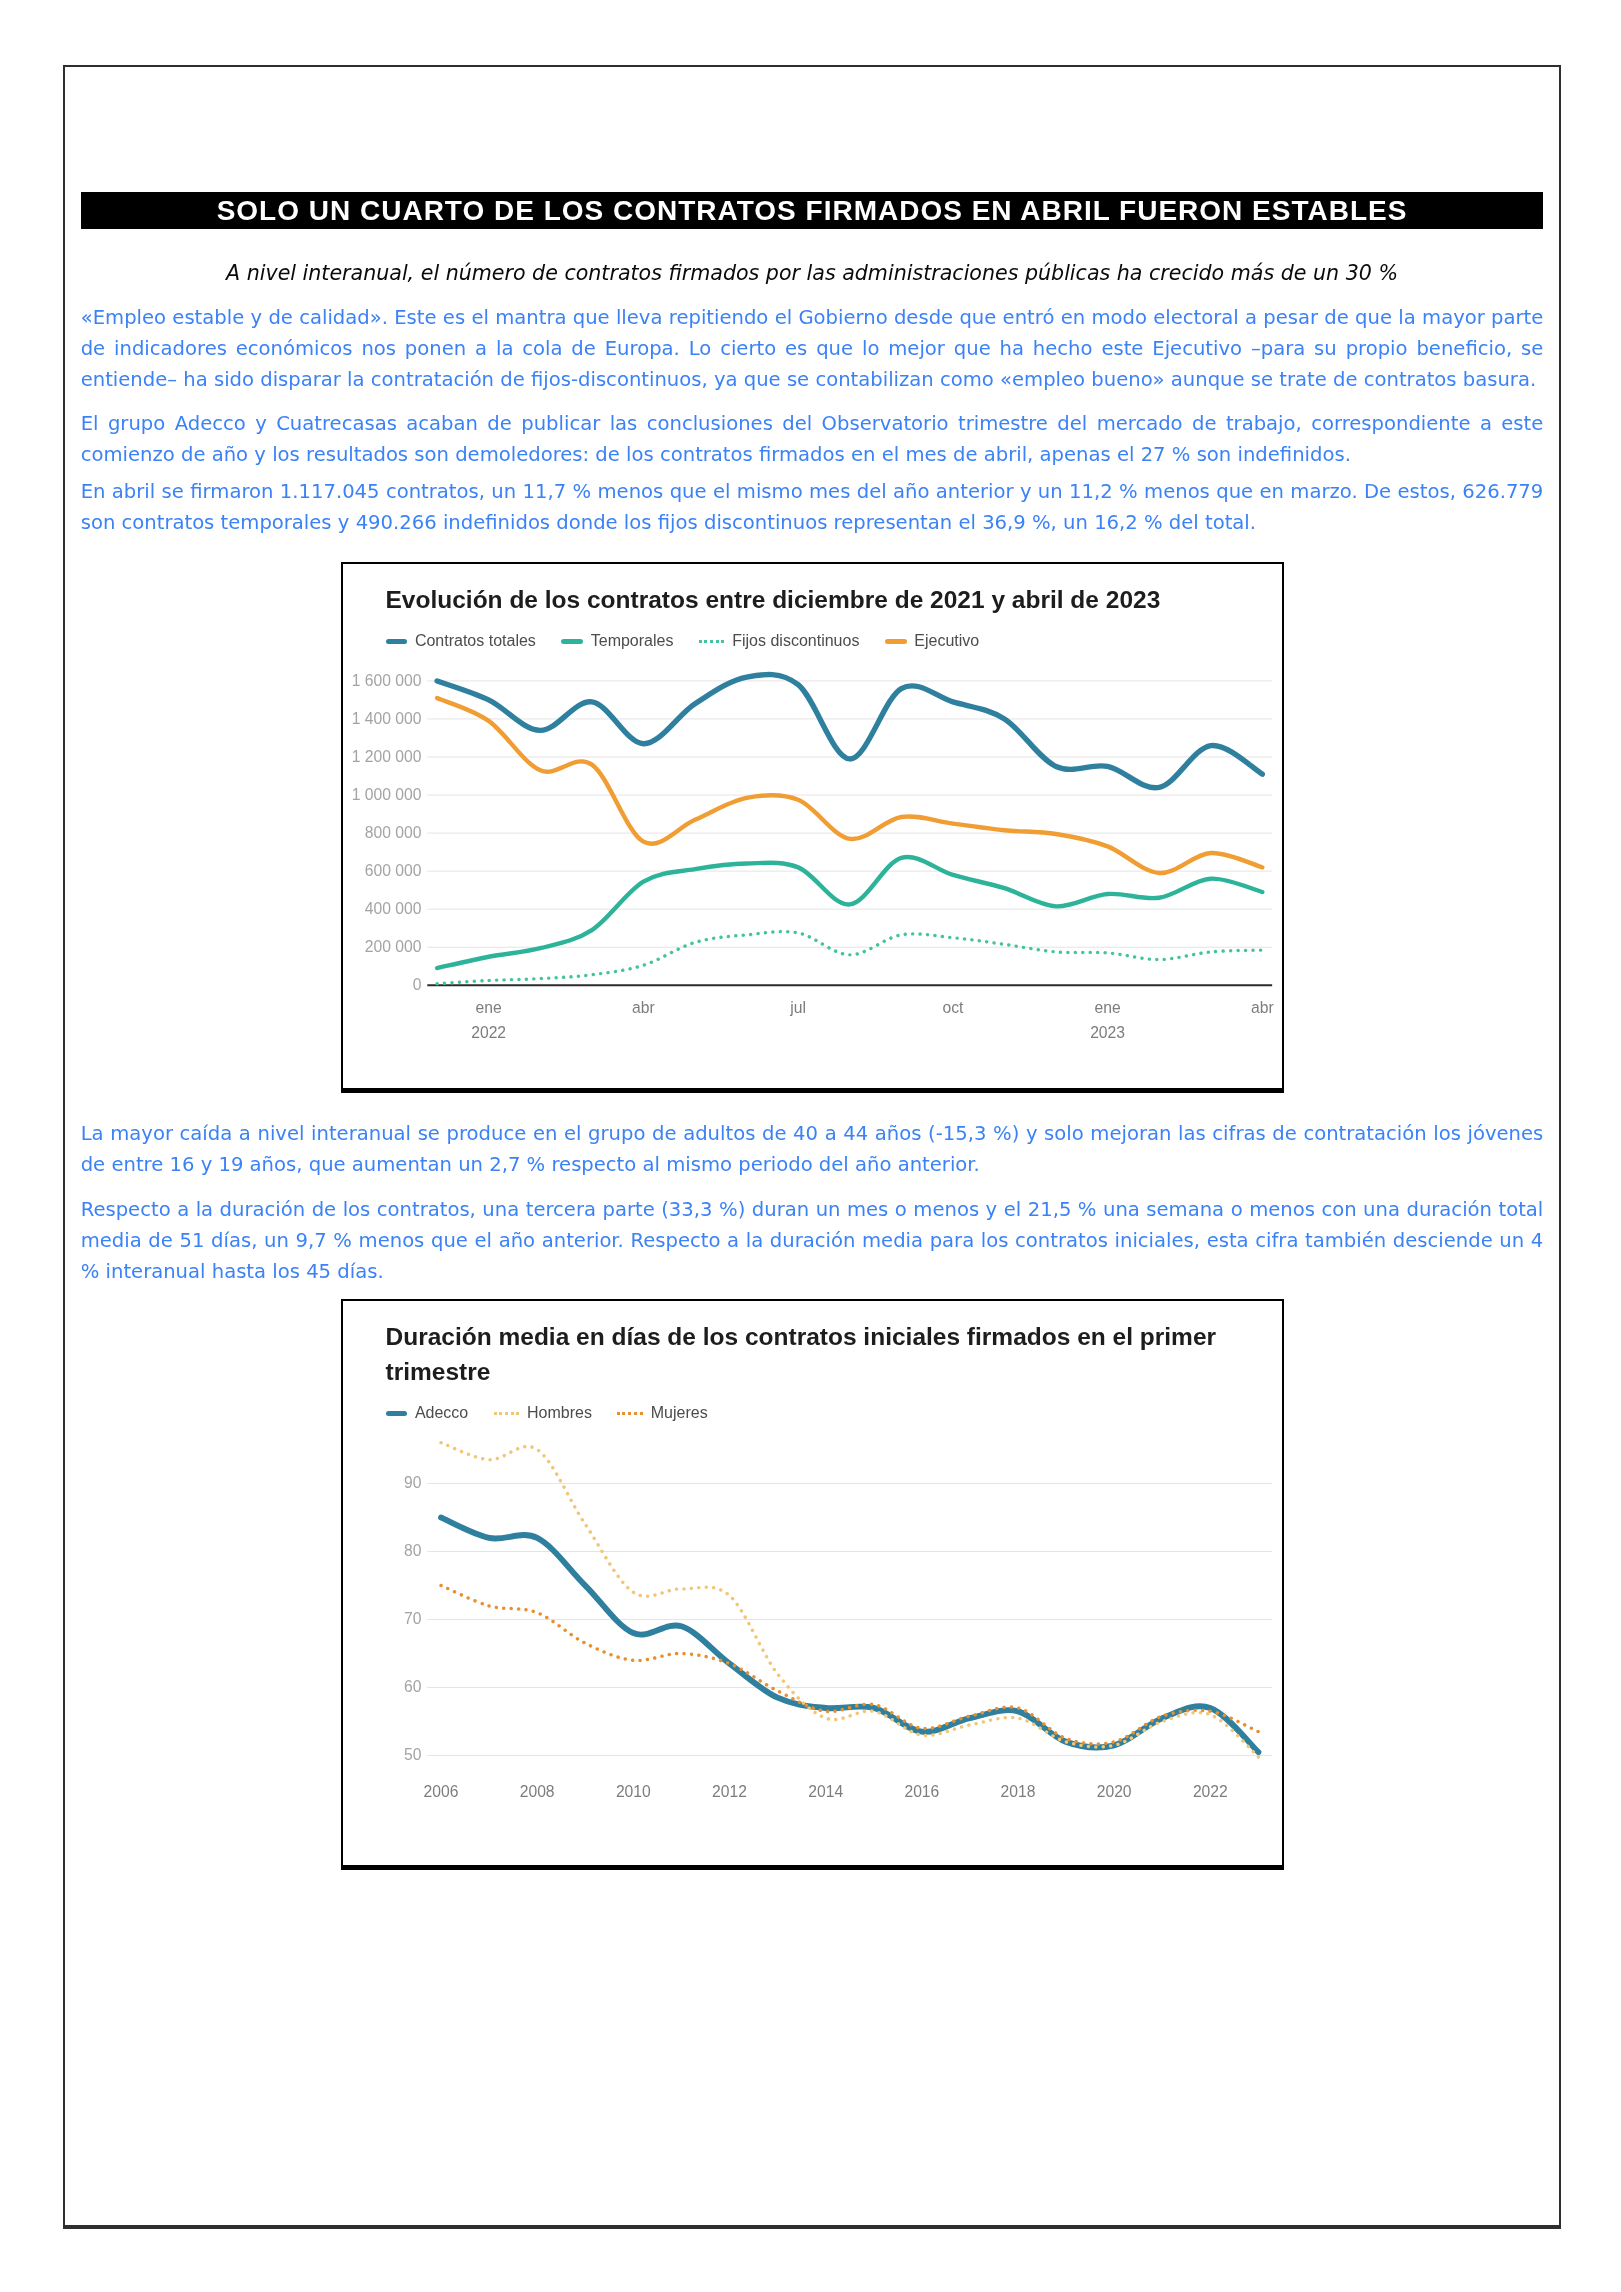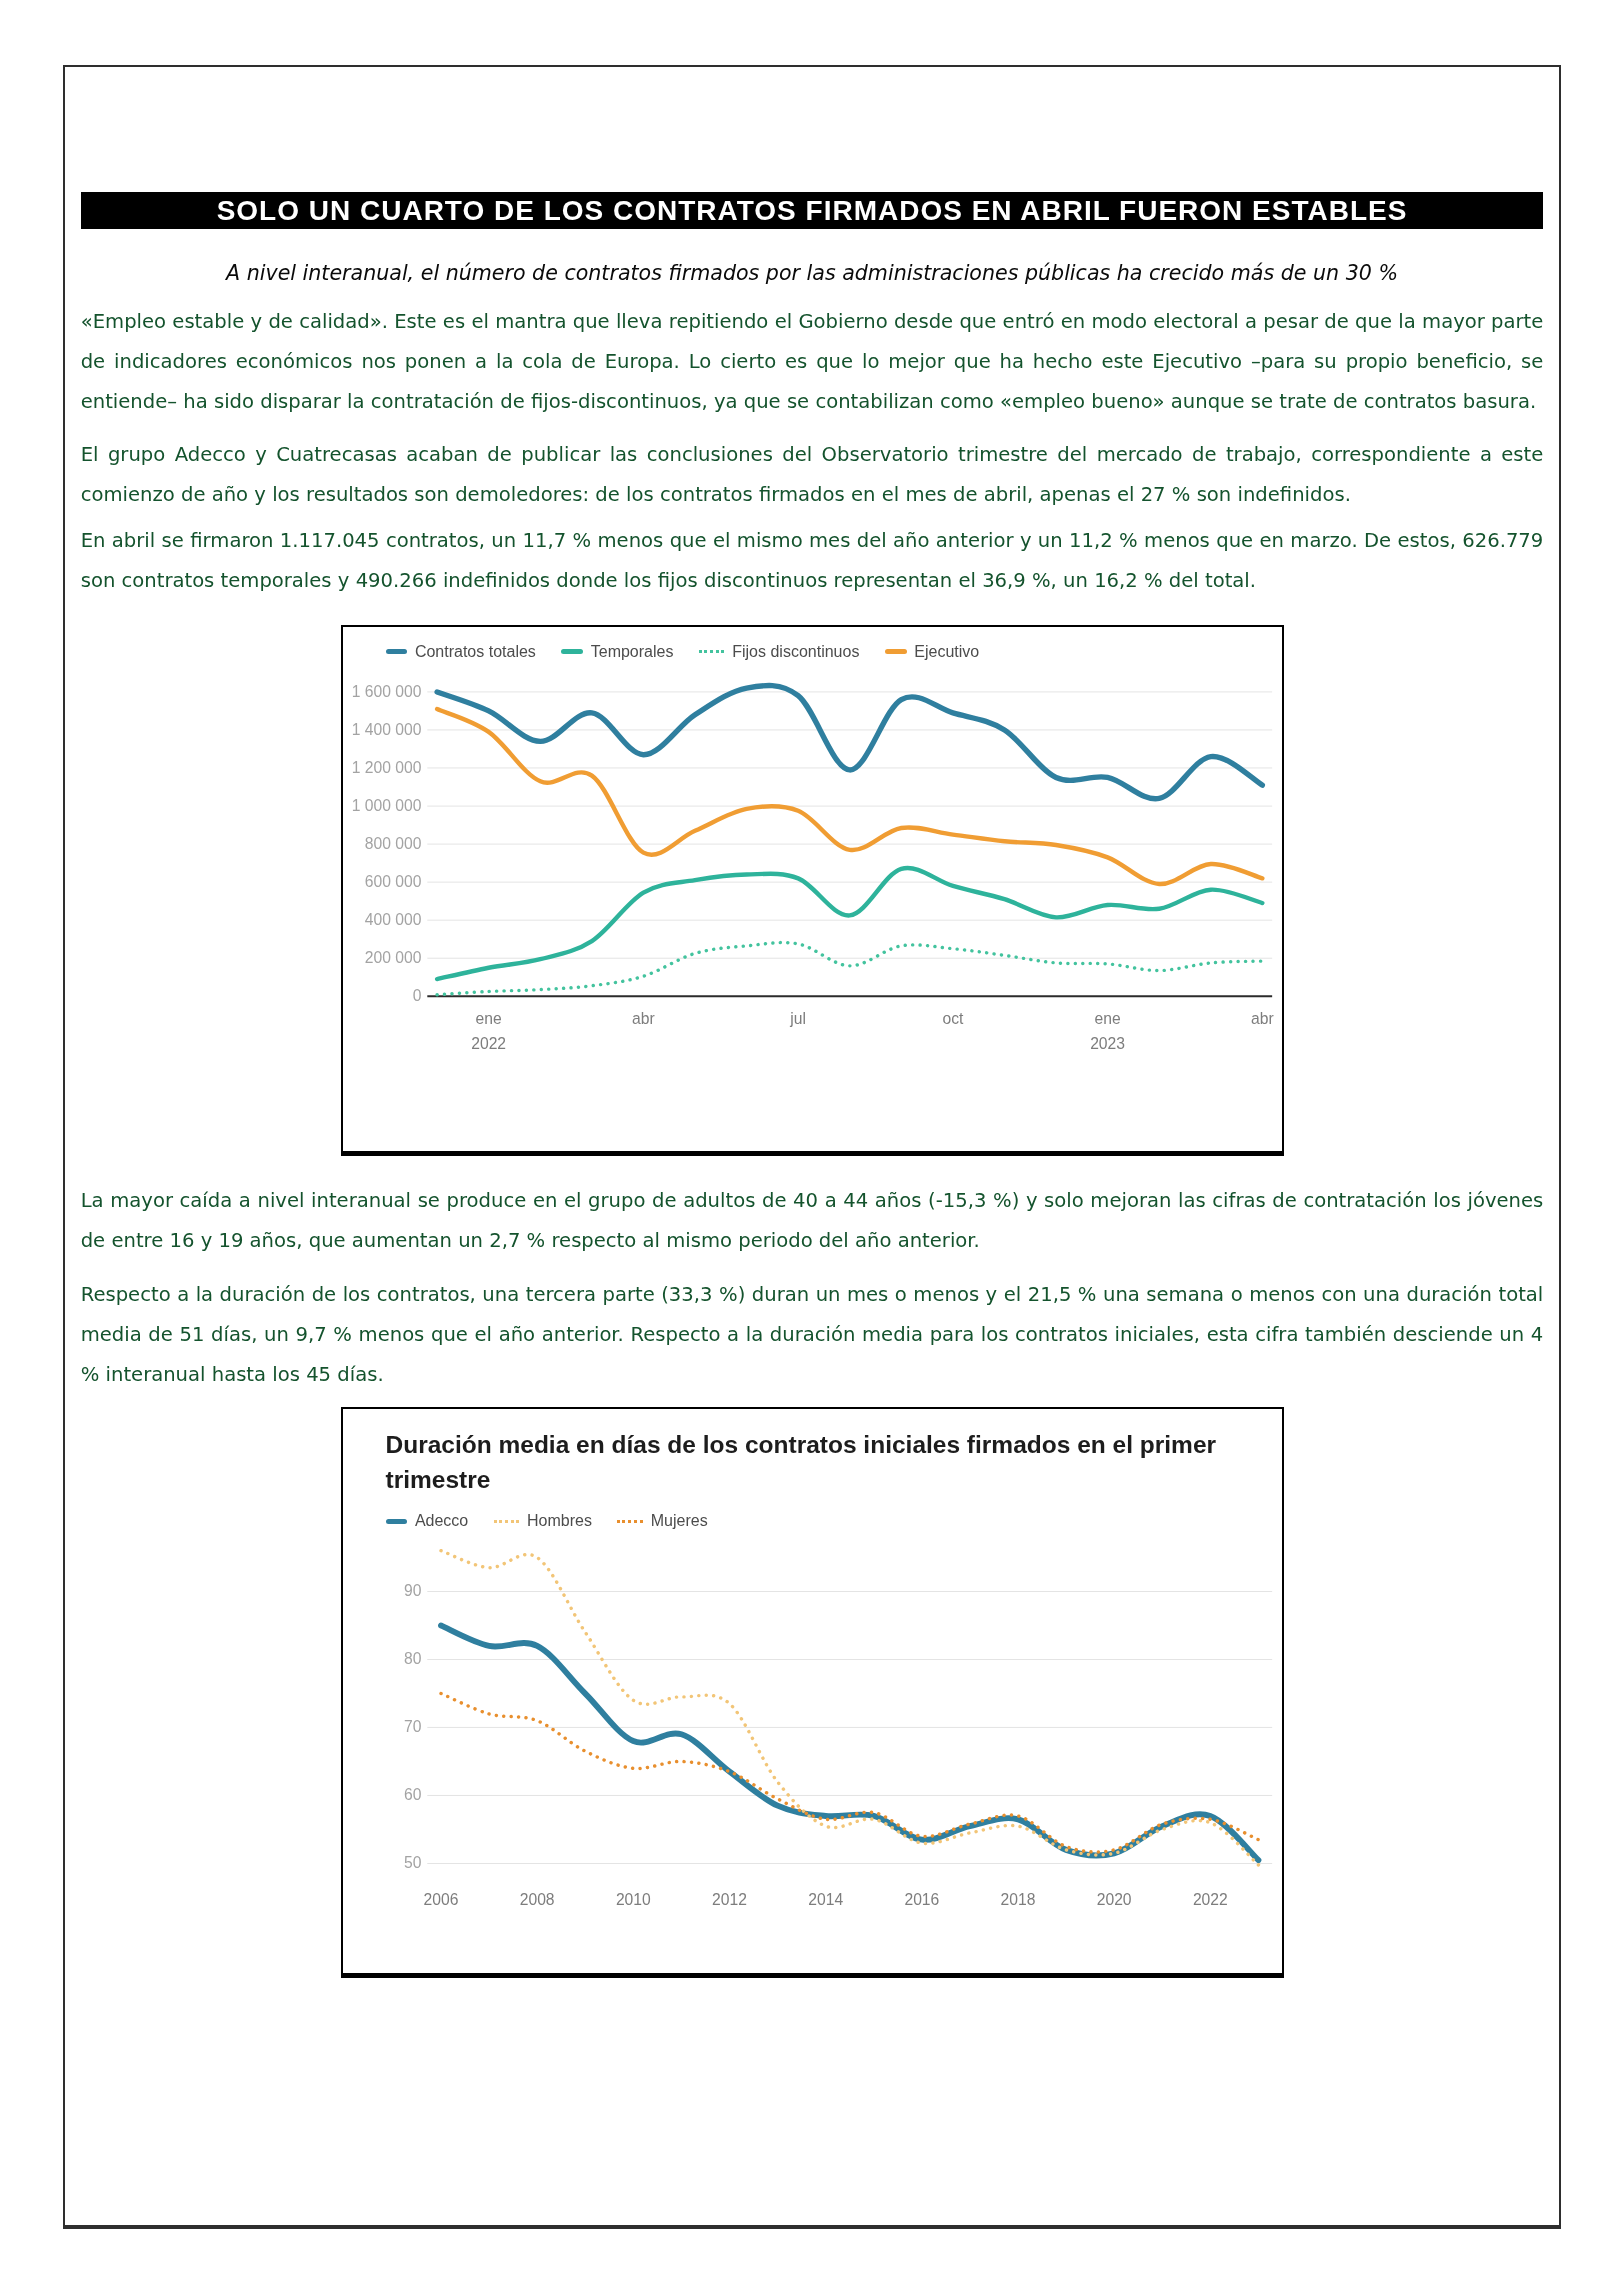--- a/index.html
+++ b/index.html
@@ -4,21 +4,21 @@
 <style>
   html,body{margin:0;padding:0;background:#ffffff;}
   body{width:1621px;height:2293px;position:relative;font-family:"DejaVu Sans",sans-serif;color:#000;overflow:hidden;}
   .page{position:absolute;left:63px;top:65px;width:1498px;height:2164px;box-sizing:border-box;
         border:2px solid #2e2e2e;border-bottom-width:4.9px;background:#fff;padding:0 15.7px;}
   .headline-bar{margin-top:125px;height:37px;line-height:37px;background:#000000;color:#fff;
         text-align:center;font-family:"Liberation Sans",sans-serif;font-weight:bold;font-size:28px;
         letter-spacing:1px;white-space:nowrap;overflow:hidden;}
   .subtitle{margin:28px auto 0;max-width:1402px;text-align:center;font-style:italic;font-size:20.6px;
         line-height:33px;color:#0a0a0a;}
-  p.para{margin:13.7px 0 0;font-size:19.6px;line-height:40px;text-align:justify;color:#14532d;}
+  p.para{margin:13.7px 0 0;font-size:19.6px;line-height:31px;text-align:justify;color:#3b82f6;}
   p.para.first{margin-top:11.8px;}
   p.para.tight{margin-top:6px;}
   .chart-box{margin:23.5px auto 0;width:943px;box-sizing:border-box;border:2.9px solid #000;
         border-bottom-width:5.9px;background:#fff;}
   .chart-box.c1{height:531px;}
   .chart-box.c2{height:571px;margin-top:11.8px;}
   .chart-title{margin:17.6px 41px 0 43px;max-width:835px;font-family:"Liberation Sans",sans-serif;
         font-weight:bold;font-size:24.5px;line-height:35px;color:#1d1d1d;}
   .legend{margin:15.7px 0 0 43px;display:flex;align-items:center;gap:25.5px;
         font-family:"Liberation Sans",sans-serif;font-size:16px;color:#4c4c4c;}
@@ -40,20 +40,21 @@
     <span>SOLO UN CUARTO DE LOS CONTRATOS FIRMADOS EN ABRIL FUERON ESTABLES</span>
   </div>
 
   <div class="subtitle">A nivel interanual, el número de contratos firmados por las administraciones públicas ha crecido más de un 30 %</div>
 
   <p class="para first">«Empleo estable y de calidad». Este es el mantra que lleva repitiendo el Gobierno desde que entró en modo electoral a pesar de que la mayor parte de indicadores económicos nos ponen a la cola de Europa. Lo cierto es que lo mejor que ha hecho este Ejecutivo –para su propio beneficio, se entiende– ha sido disparar la contratación de fijos-discontinuos, ya que se contabilizan como «empleo bueno» aunque se trate de contratos basura.</p>
   <p class="para">El grupo Adecco y Cuatrecasas acaban de publicar las conclusiones del Observatorio trimestre del mercado de trabajo, correspondiente a este comienzo de año y los resultados son demoledores: de los contratos firmados en el mes de abril, apenas el 27 % son indefinidos.</p>
   <p class="para tight">En abril se firmaron 1.117.045 contratos, un 11,7 % menos que el mismo mes del año anterior y un 11,2 % menos que en marzo. De estos, 626.779 son contratos temporales y 490.266 indefinidos donde los fijos discontinuos representan el 36,9 %, un 16,2 % del total.</p>
 
   <figure class="chart-box c1" style="margin-top:23.5px;">
+    <div class="chart-title">Evolución de los contratos entre diciembre de 2021 y abril de 2023</div>
     <div class="legend" id="legend-0">
         <span class="legend-item">
           <span class="swatch" style="background: rgb(47, 127, 159);"></span>
           <span>Contratos totales</span>
         </span>
         <span class="legend-item">
           <span class="swatch" style="background: rgb(46, 179, 155);"></span>
           <span>Temporales</span>
         </span>
         <span class="legend-item">

